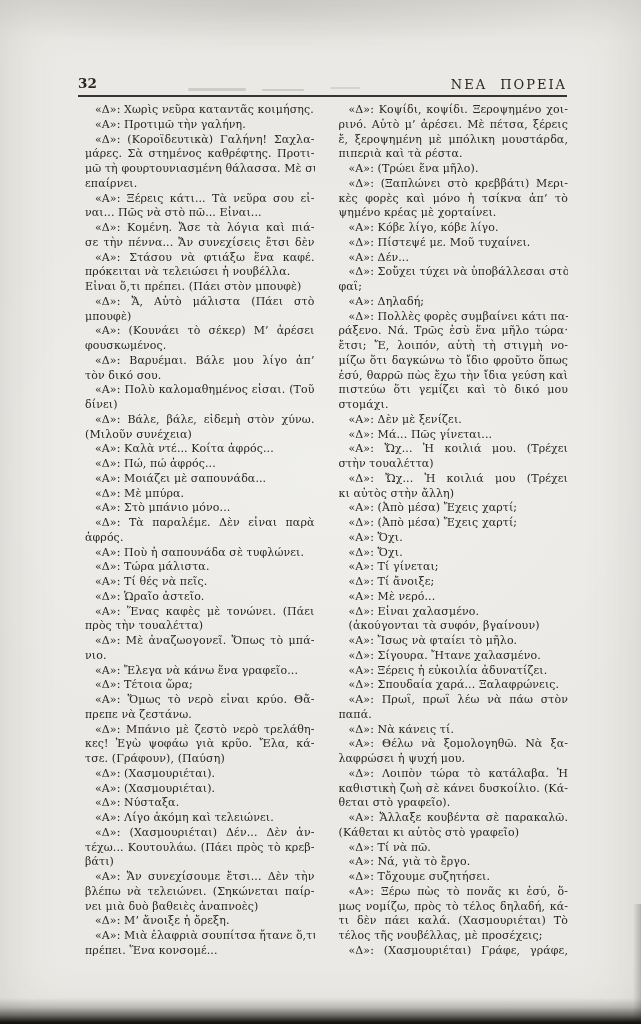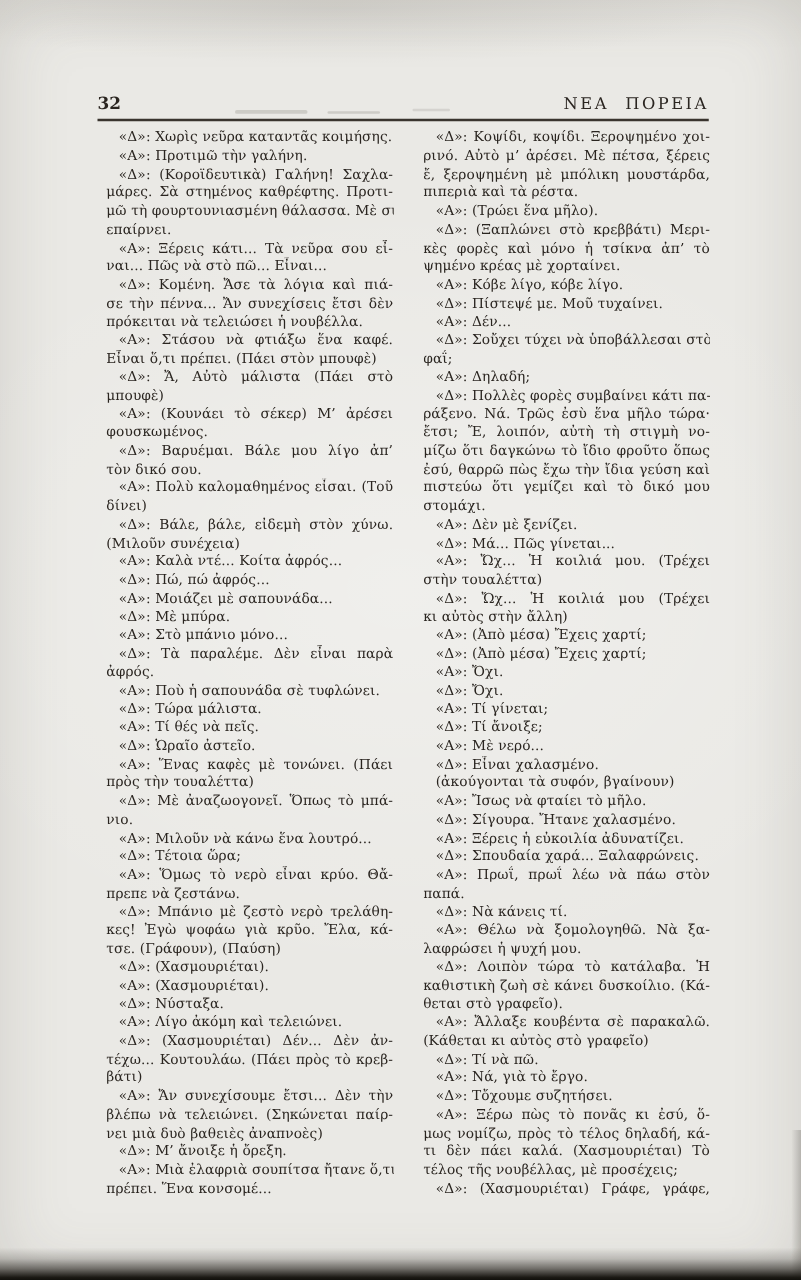--- a/index.html
+++ b/index.html
@@ -14,21 +14,21 @@
     background-color:#eae9e5;
     background-image:
       radial-gradient(ellipse 480px 70px at 42% 6px, rgba(110,105,95,0.12), transparent 65%),
       radial-gradient(ellipse 560px 420px at 50% 46%, rgba(255,255,255,0.28), transparent 75%),
       linear-gradient(180deg, rgba(120,115,105,0.05), rgba(120,115,105,0) 40px);
     box-shadow: inset 0 0 55px rgba(95,90,80,0.18);
     color:#2a2520;
   }
   .header{
     position:absolute;top:77px;left:78px;right:74px;
-    display:flex;justify-content:space-between;align-items:center;
+    display:flex;justify-content:space-between;align-items:flex-end;
   }
   .page-number{font-weight:bold;font-size:13.5px;line-height:1;}
   .journal-title{font-weight:normal;font-size:13px;line-height:1;letter-spacing:2px;word-spacing:7px;}
   .rule{position:absolute;top:95px;left:78px;right:74px;border-top:2px solid #39342e;}
   .smudge{position:absolute;background:rgba(105,100,92,0.22);border-radius:2px;}
   .smudge.s1{top:88px;left:188px;width:58px;height:3px;}
   .smudge.s2{top:89px;left:262px;width:42px;height:2px;}
   .smudge.s3{top:87px;left:330px;width:30px;height:2px;background:rgba(105,100,92,0.16);}
   .main{
     position:absolute;top:103px;left:85px;right:73px;
@@ -78,22 +78,22 @@
         <div class="line first plast">«Δ»: Χωρὶς νεῦρα καταντᾶς κοιμήσης.</div>
         <div class="line first plast">«Α»: Προτιμῶ τὴν γαλήνη.</div>
         <div class="line first">«Δ»: (Κοροϊδευτικὰ) Γαλήνη! Σαχλα-</div>
         <div class="line">μάρες. Σὰ στημένος καθρέφτης. Προτι-</div>
         <div class="line">μῶ τὴ φουρτουνιασμένη θάλασσα. Μὲ συν-</div>
         <div class="line plast">επαίρνει.</div>
         <div class="line first">«Α»: Ξέρεις κάτι... Τὰ νεῦρα σου εἶ-</div>
         <div class="line plast">ναι... Πῶς νὰ στὸ πῶ... Εἶναι...</div>
         <div class="line first">«Δ»: Κομένη. Ἄσε τὰ λόγια καὶ πιά-</div>
         <div class="line">σε τὴν πέννα... Ἄν συνεχίσεις ἔτσι δὲν</div>
+        <div class="line first">«Α»: Στάσου νὰ φτιάξω ἕνα καφέ.</div>
         <div class="line plast">πρόκειται νὰ τελειώσει ἡ νουβέλλα.</div>
-        <div class="line first">«Α»: Στάσου νὰ φτιάξω ἕνα καφέ.</div>
         <div class="line plast">Εἶναι ὅ,τι πρέπει. (Πάει στὸν μπουφὲ)</div>
         <div class="line first">«Δ»: Ἄ, Αὐτὸ μάλιστα (Πάει στὸ</div>
         <div class="line plast">μπουφὲ)</div>
         <div class="line first">«Α»: (Κουνάει τὸ σέκερ) Μ’ ἀρέσει</div>
         <div class="line plast">φουσκωμένος.</div>
         <div class="line first">«Δ»: Βαρυέμαι. Βάλε μου λίγο ἀπ’</div>
         <div class="line plast">τὸν δικό σου.</div>
         <div class="line first">«Α»: Πολὺ καλομαθημένος εἶσαι. (Τοῦ</div>
         <div class="line plast">δίνει)</div>
         <div class="line first">«Δ»: Βάλε, βάλε, εἰδεμὴ στὸν χύνω.</div>
@@ -106,21 +106,21 @@
         <div class="line first">«Δ»: Τὰ παραλέμε. Δὲν εἶναι παρὰ</div>
         <div class="line plast">ἀφρός.</div>
         <div class="line first plast">«Α»: Ποὺ ἡ σαπουνάδα σὲ τυφλώνει.</div>
         <div class="line first plast">«Δ»: Τώρα μάλιστα.</div>
         <div class="line first plast">«Α»: Τί θές νὰ πεῖς.</div>
         <div class="line first plast">«Δ»: Ὡραῖο ἀστεῖο.</div>
         <div class="line first">«Α»: Ἕνας καφὲς μὲ τονώνει. (Πάει</div>
         <div class="line plast">πρὸς τὴν τουαλέττα)</div>
         <div class="line first">«Δ»: Μὲ ἀναζωογονεῖ. Ὅπως τὸ μπά-</div>
         <div class="line plast">νιο.</div>
-        <div class="line first plast">«Α»: Μιλοῦν νὰ κάνω ἕνα λουτρό...</div>
+        <div class="line first plast">«Α»: Ἔλεγα νὰ κάνω ἕνα γραφεῖο...</div>
         <div class="line first plast">«Δ»: Τέτοια ὥρα;</div>
         <div class="line first">«Α»: Ὅμως τὸ νερὸ εἶναι κρύο. Θἄ-</div>
         <div class="line plast">πρεπε νὰ ζεστάνω.</div>
         <div class="line first">«Δ»: Μπάνιο μὲ ζεστὸ νερὸ τρελάθη-</div>
         <div class="line">κες! Ἐγὼ ψοφάω γιὰ κρῦο. Ἔλα, κά-</div>
         <div class="line plast">τσε. (Γράφουν), (Παύση)</div>
         <div class="line first plast">«Δ»: (Χασμουριέται).</div>
         <div class="line first plast">«Α»: (Χασμουριέται).</div>
         <div class="line first plast">«Δ»: Νύσταξα.</div>
         <div class="line first plast">«Α»: Λίγο ἀκόμη καὶ τελειώνει.</div>

